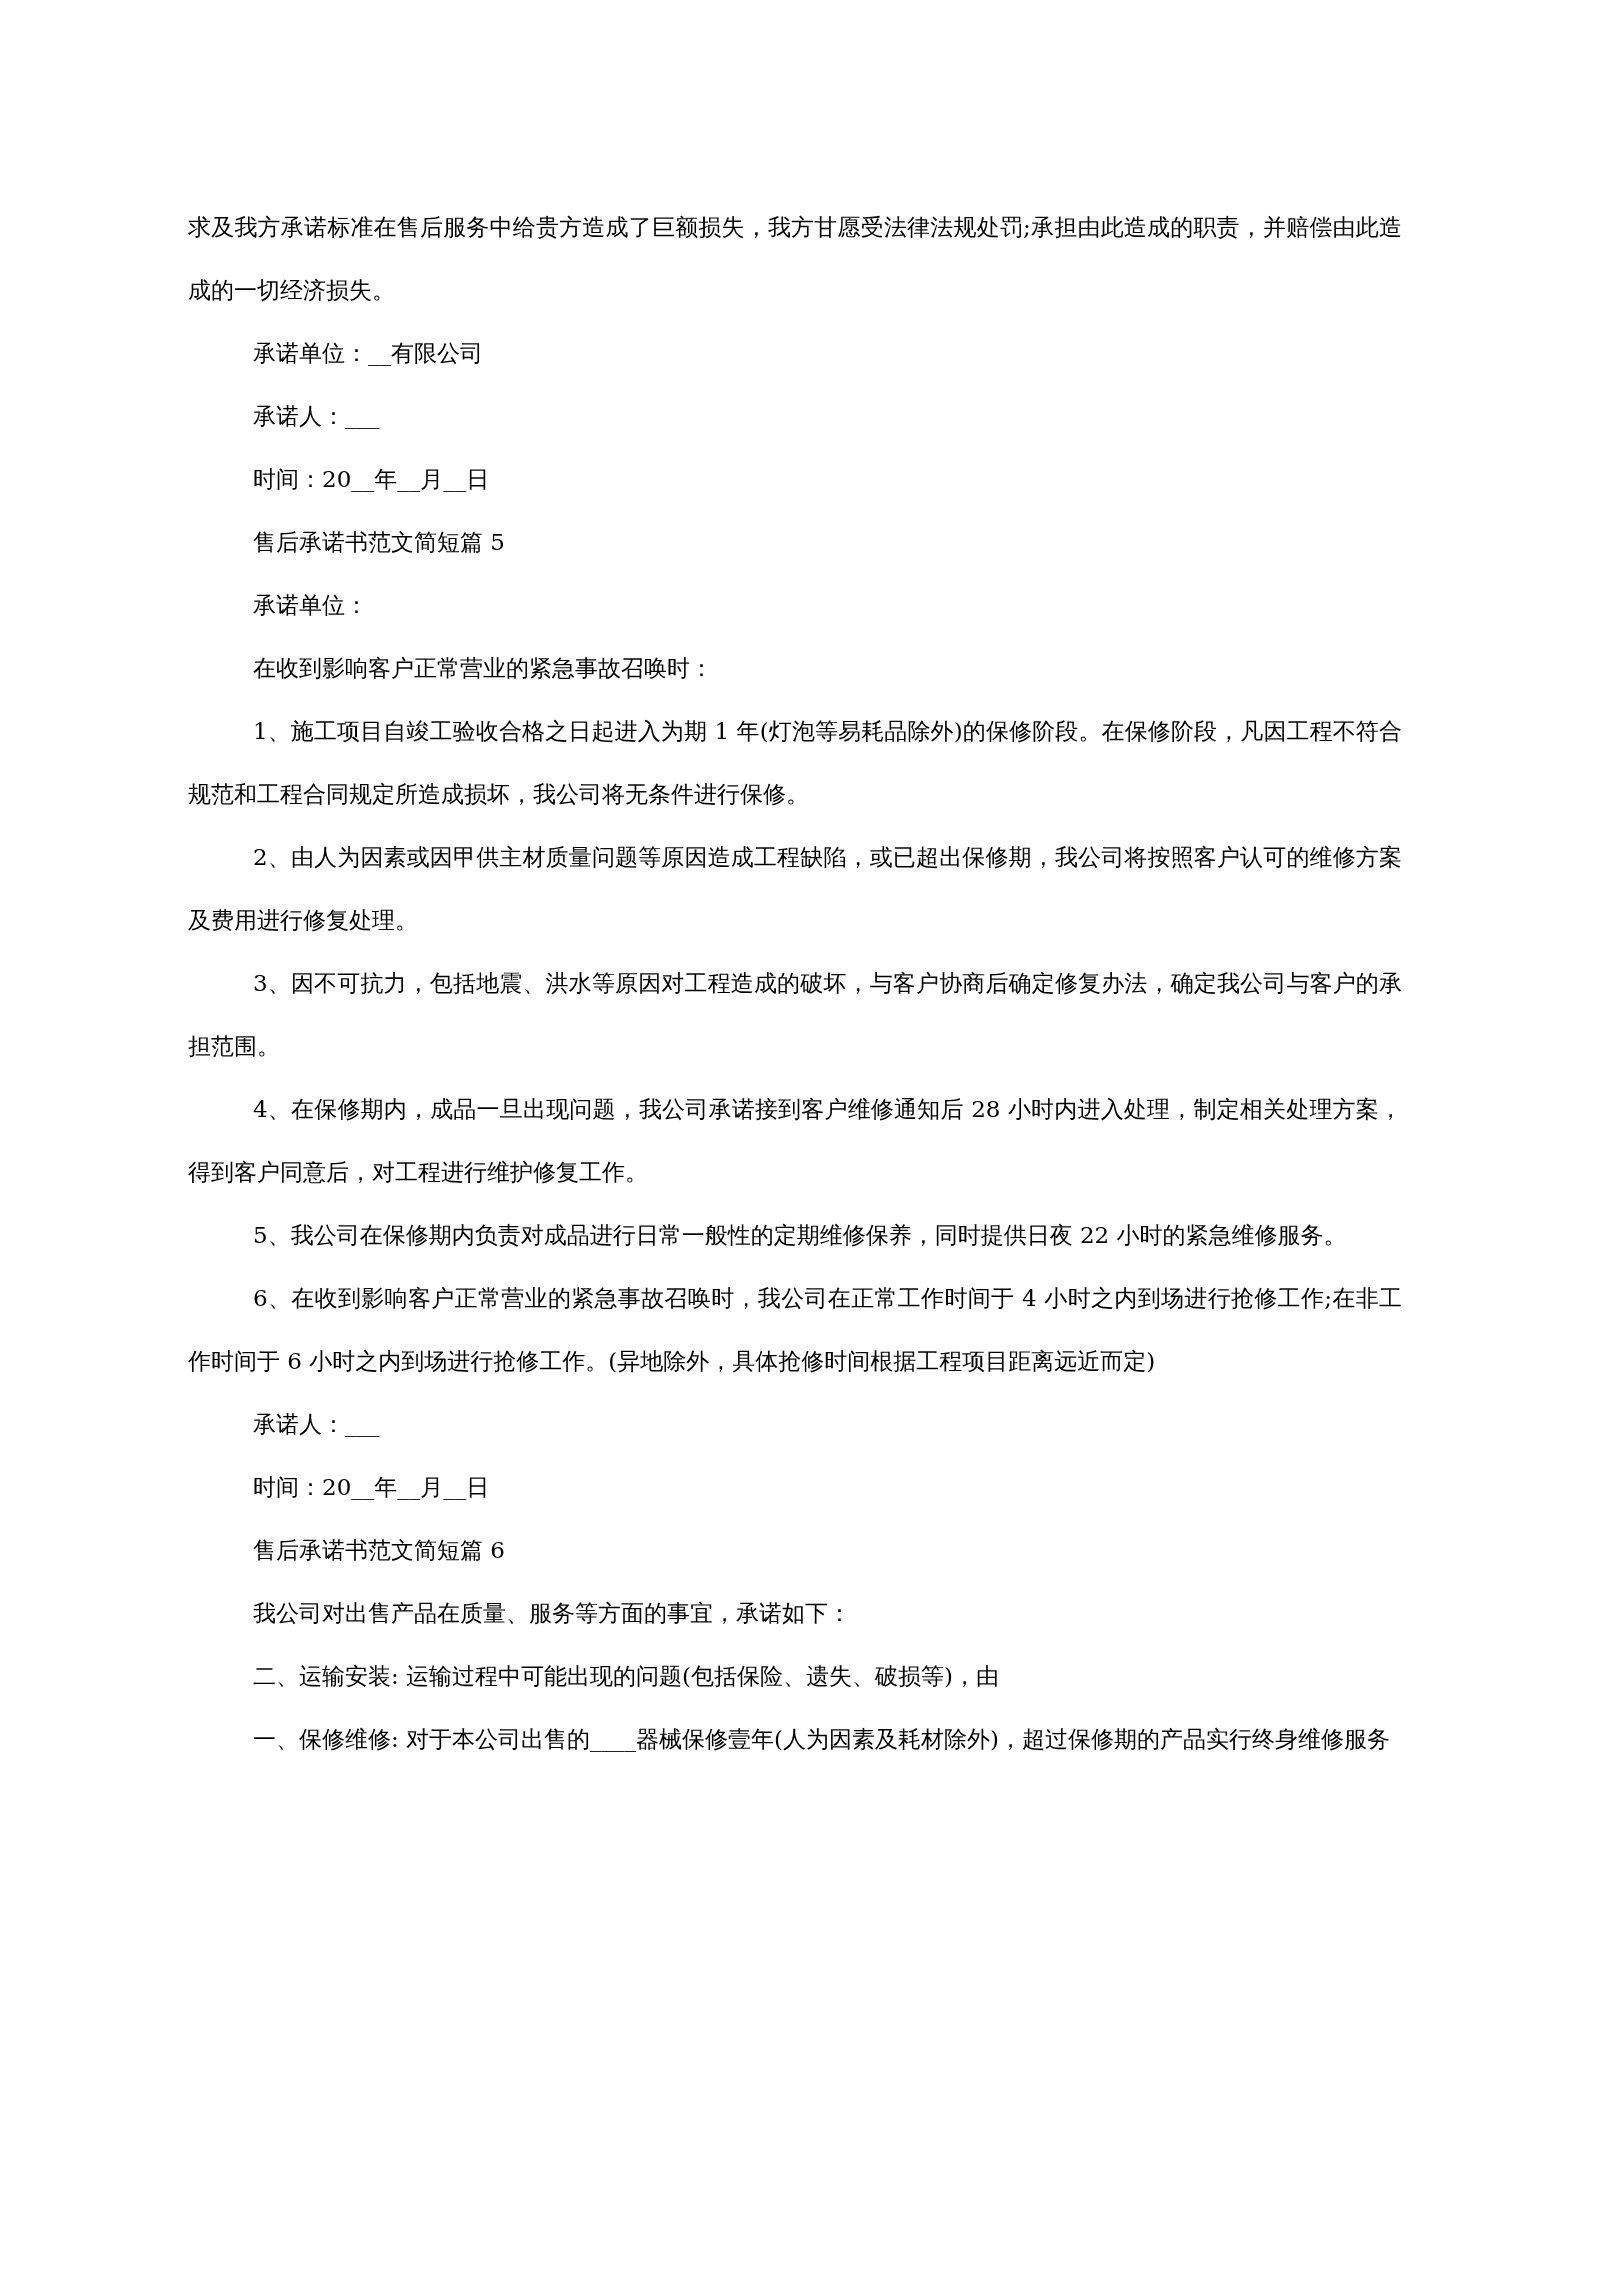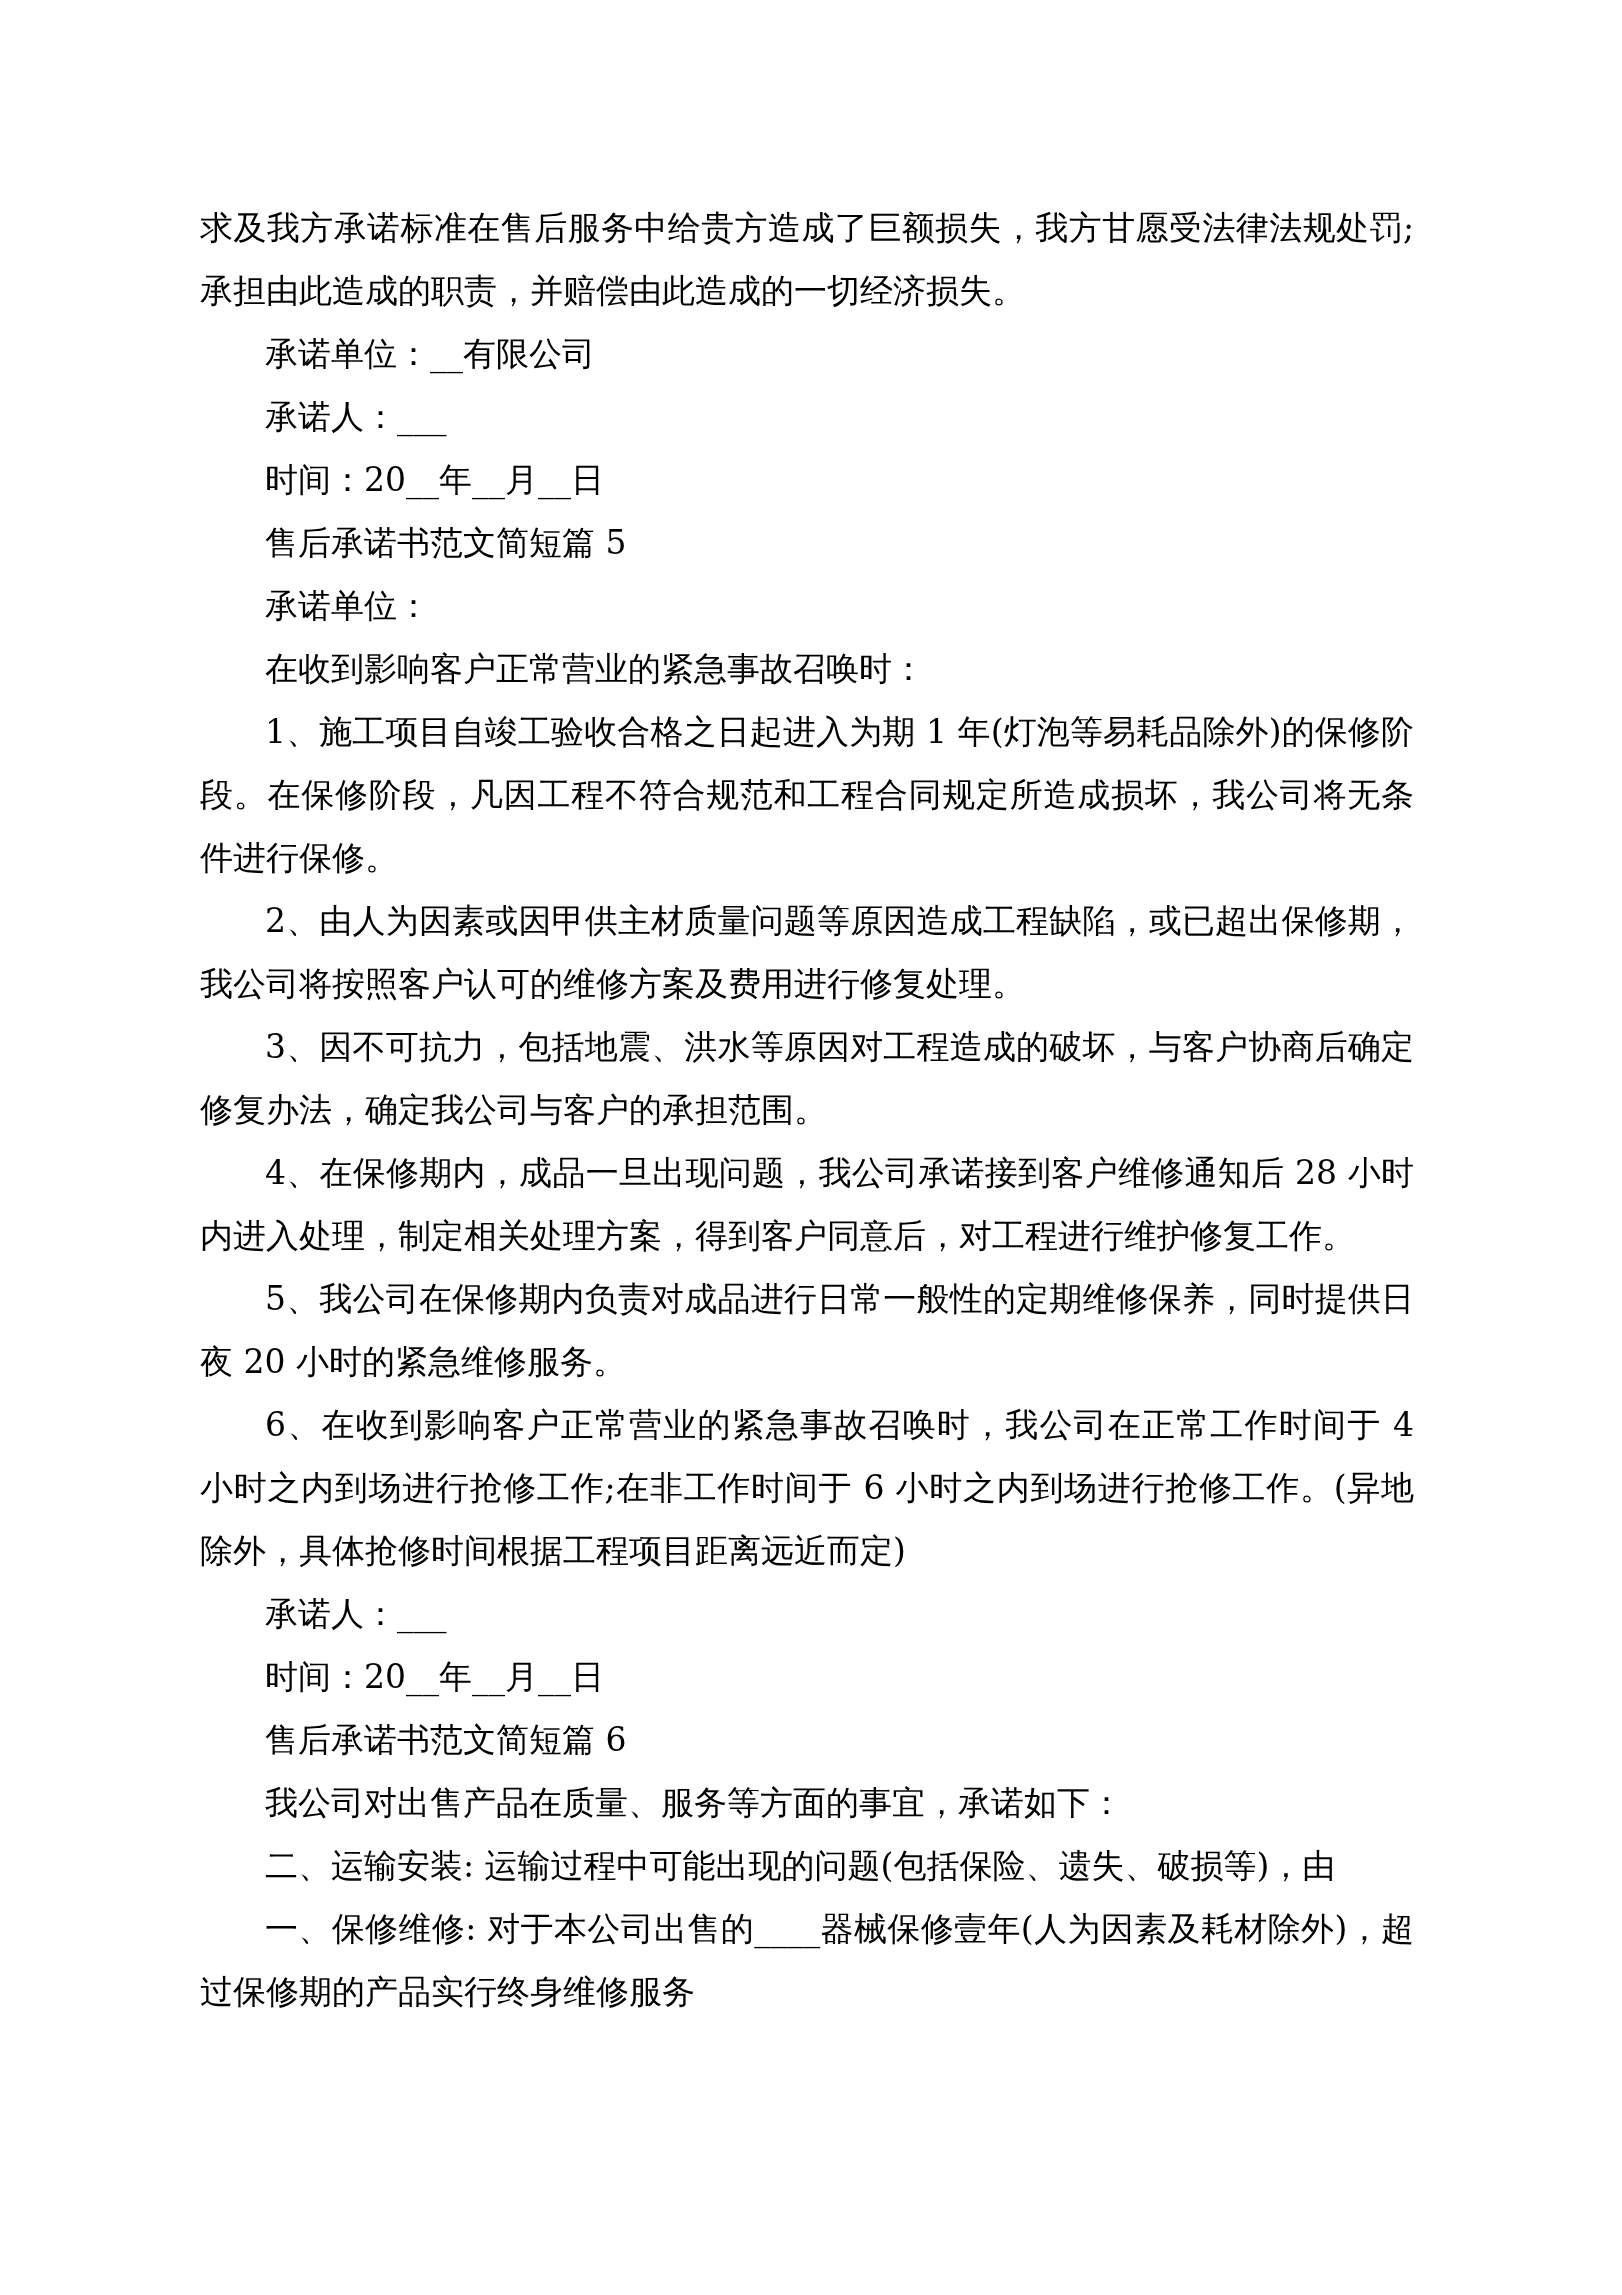--- a/index.html
+++ b/index.html
@@ -12,24 +12,24 @@
   }
   .page {
     position: relative;
     width: 1623px;
     height: 2295px;
     background: #ffffff;
     overflow: hidden;
   }
   .doc-body {
     position: absolute;
-    left: 200px;
+    left: 188px;
     top: 196px;
     width: 1214px;
-    font-size: 33px;
+    font-size: 23px;
     line-height: 63px;
     color: #000000;
     text-align: justify;
   }
   .doc-body p {
     margin: 0;
     padding: 0;
   }
   .doc-body p.indent {
     text-indent: 65px; 
@@ -44,21 +44,21 @@
       <p class="indent">承诺单位：__有限公司</p>
       <p class="indent">承诺人：___</p>
       <p class="indent">时间：20__年__月__日</p>
       <p class="indent">售后承诺书范文简短篇 5</p>
       <p class="indent">承诺单位：</p>
       <p class="indent">在收到影响客户正常营业的紧急事故召唤时：</p>
       <p class="indent">1、施工项目自竣工验收合格之日起进入为期 1 年(灯泡等易耗品除外)的保修阶段。在保修阶段，凡因工程不符合规范和工程合同规定所造成损坏，我公司将无条件进行保修。</p>
       <p class="indent">2、由人为因素或因甲供主材质量问题等原因造成工程缺陷，或已超出保修期，我公司将按照客户认可的维修方案及费用进行修复处理。</p>
       <p class="indent">3、因不可抗力，包括地震、洪水等原因对工程造成的破坏，与客户协商后确定修复办法，确定我公司与客户的承担范围。</p>
       <p class="indent">4、在保修期内，成品一旦出现问题，我公司承诺接到客户维修通知后 28 小时内进入处理，制定相关处理方案，得到客户同意后，对工程进行维护修复工作。</p>
-      <p class="indent">5、我公司在保修期内负责对成品进行日常一般性的定期维修保养，同时提供日夜 20 小时的紧急维修服务。</p>
+      <p class="indent">5、我公司在保修期内负责对成品进行日常一般性的定期维修保养，同时提供日夜 22 小时的紧急维修服务。</p>
       <p class="indent">6、在收到影响客户正常营业的紧急事故召唤时，我公司在正常工作时间于 4 小时之内到场进行抢修工作;在非工作时间于 6 小时之内到场进行抢修工作。(异地除外，具体抢修时间根据工程项目距离远近而定)</p>
       <p class="indent">承诺人：___</p>
       <p class="indent">时间：20__年__月__日</p>
       <p class="indent">售后承诺书范文简短篇 6</p>
       <p class="indent">我公司对出售产品在质量、服务等方面的事宜，承诺如下：</p>
       <p class="indent">二、运输安装: 运输过程中可能出现的问题(包括保险、遗失、破损等)，由</p>
       <p class="indent">一、保修维修: 对于本公司出售的____器械保修壹年(人为因素及耗材除外)，超过保修期的产品实行终身维修服务</p>
     </div>
 </div>
 

